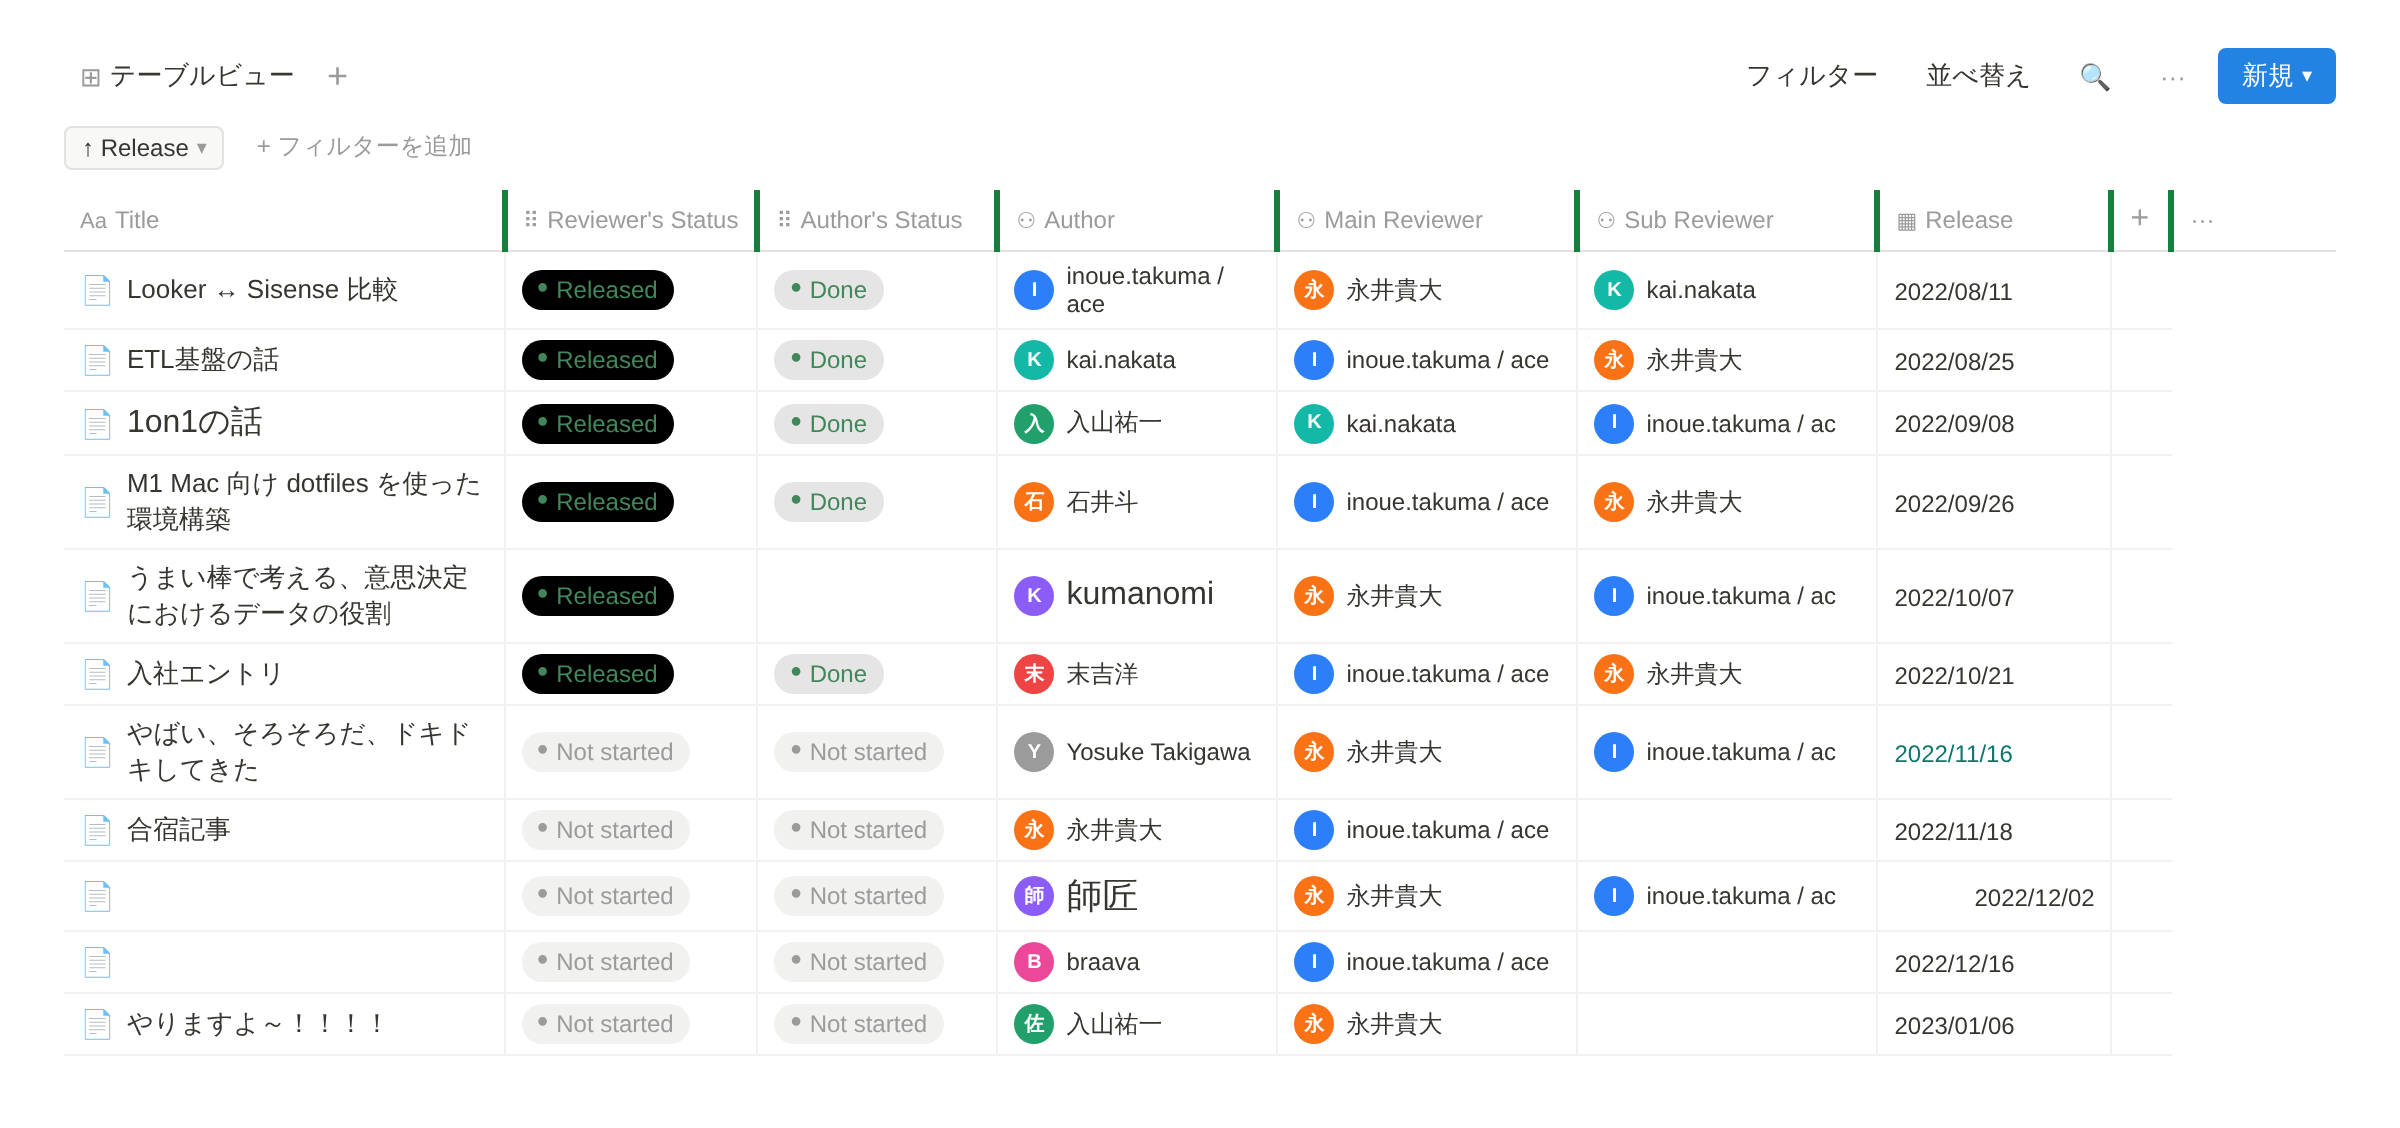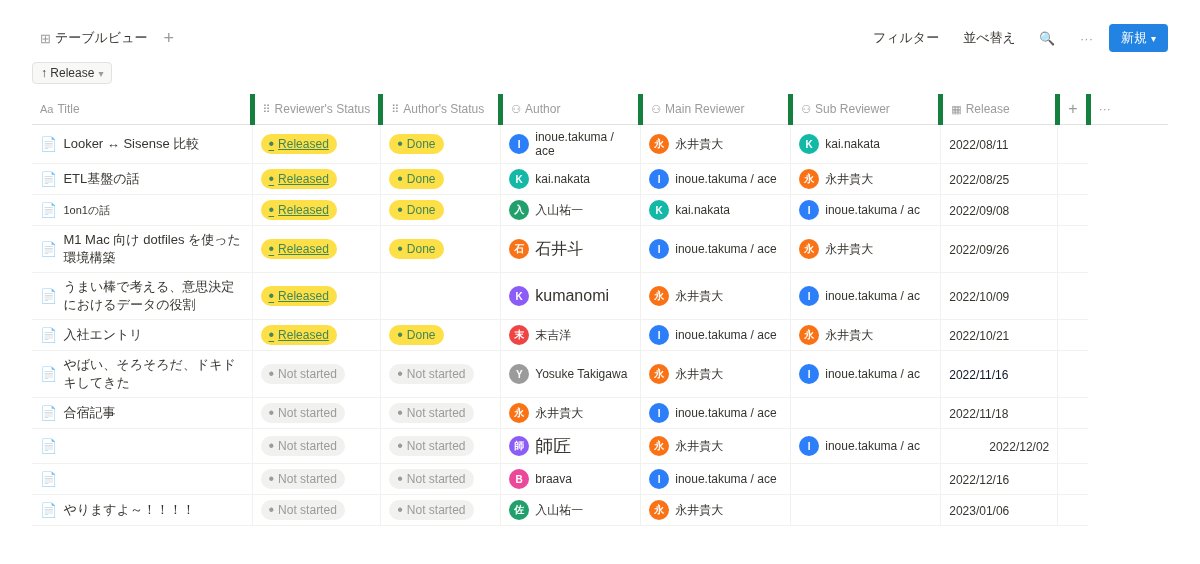--- a/index.html
+++ b/index.html
@@ -14,42 +14,42 @@
     .toolbar-btn { background: none; border: none; font-size: 13px; cursor: pointer; color: #37352f; padding: 4px 8px; border-radius: 4px; }
     .new-btn { background: #2383e2; color: #fff; border: none; border-radius: 4px; padding: 5px 12px; font-size: 13px; cursor: pointer; display: flex; align-items: center; gap: 4px; }
     .new-btn .caret { font-size: 10px; }
     .filter-bar { display: flex; align-items: center; gap: 8px; margin-bottom: 10px; }
     .filter-chip { display: flex; align-items: center; gap: 4px; border: 1px solid #e3e2e0; border-radius: 4px; padding: 3px 8px; font-size: 12px; cursor: pointer; background: #f8f8f7; }
     .filter-chip .arrow { font-size: 10px; color: #9b9b9b; }
     .add-filter { display: flex; align-items: center; gap: 4px; font-size: 12px; color: #9b9b9b; cursor: pointer; padding: 3px 8px; }
 
     table { width: 100%; border-collapse: collapse; font-size: 13px; }
     thead tr { border-bottom: 1px solid #e3e2e0; }
-    th { padding: 6px 8px; text-align: left; font-weight: 500; color: #9b9b9b; font-size: 12px; white-space: nowrap; border-right: 5px solid #15803d; }
+    th { padding: 6px 8px; text-align: left; font-weight: 500; color: #9b9b9b; font-size: 12px; white-space: nowrap; border-right: 3px solid #15803d; }
     th:last-child { border-right: none; }
     td { padding: 5px 8px; vertical-align: middle; border-bottom: 1px solid #f1f1f0; border-right: 1px solid #f1f1f0; }
     td:last-child { border-right: none; }
 
     .col-title { width: 220px; }
     .col-rev-status { width: 120px; }
     .col-auth-status { width: 120px; }
     .col-author { width: 140px; }
     .col-main-rev { width: 150px; }
     .col-sub-rev { width: 150px; }
     .col-release { width: 110px; }
     .col-add { width: 30px; }
 
     .title-cell { display: flex; align-items: center; gap: 6px; }
     .doc-icon { font-size: 14px; color: #9b9b9b; flex-shrink: 0; }
 
     .badge { display: inline-flex; align-items: center; gap: 4px; border-radius: 12px; padding: 2px 8px; font-size: 12px; font-weight: 500; }
     .badge::before { content: '•'; font-size: 16px; line-height: 1; }
-    .badge-released { background: #fde047; color: #428759; text-decoration: underline; }
+    .badge-released { background: #000000; color: #428759; }
     .badge-released::before { color: #428759; }
-    .badge-done { background: #fde047; color: #428759; }
+    .badge-done { background: #e5e5e5; color: #428759; }
     .badge-done::before { color: #428759; }
     .badge-not-started { background: #f1f1f0; color: #9b9b9b; }
     .badge-not-started::before { color: #9b9b9b; }
 
     .person-cell { display: flex; align-items: center; gap: 6px; }
     .avatar { width: 20px; height: 20px; border-radius: 50%; display: inline-flex; align-items: center; justify-content: center; font-size: 10px; font-weight: 600; color: #fff; flex-shrink: 0; }
 
     .th-icon { display: inline-block; margin-right: 4px; font-size: 11px; }
 
     .th-add { color: #9b9b9b; cursor: pointer; font-size: 16px; }
@@ -78,20 +78,23 @@
         <span class="caret">▾</span>
       </button>
     </div>
   </div>
 
   <div class="filter-bar">
     <div class="filter-chip">
       <span>↑ Release</span>
       <span class="arrow">▾</span>
     </div>
+    <div class="add-filter">
+      <span>+ フィルターを追加</span>
+    </div>
   </div>
 
   <table>
     <thead>
       <tr>
         <th class="col-title">
           <span class="th-icon">Aa</span>Title
         </th>
         <th class="col-rev-status">
           <span class="th-icon">⠿</span>Reviewer's Status
@@ -177,21 +180,21 @@
         <span style="font-size:12px;">永井貴大</span>
       </div>
           </td>
           <td><span style="font-size:12px; color:#37352f;">2022/08/25</span></td>
           <td></td>
         </tr>
         <tr>
           <td>
     <div class="title-cell">
       <span class="doc-icon">📄</span>
-      <span style="font-size:11px;">1on1の話</span>
+      <span style="font-size:16px;">1on1の話</span>
     </div>
           </td>
           <td><span class="badge badge-released">Released</span></td>
           <td><span class="badge badge-done">Done</span></td>
           <td>
       <div class="person-cell">
         <span class="avatar" style="background:#22a06b;">入</span>
         <span style="font-size:12px;">入山祐一</span>
       </div>
           </td>
@@ -215,21 +218,21 @@
     <div class="title-cell">
       <span class="doc-icon">📄</span>
       <span style="font-size:13px;">M1 Mac 向け dotfiles を使った環境構築</span>
     </div>
           </td>
           <td><span class="badge badge-released">Released</span></td>
           <td><span class="badge badge-done">Done</span></td>
           <td>
       <div class="person-cell">
         <span class="avatar" style="background:#f97316;">石</span>
-        <span style="font-size:16px;">石井斗</span>
+        <span style="font-size:12px;">石井斗</span>
       </div>
           </td>
           <td>
       <div class="person-cell">
         <span class="avatar" style="background:#2d7ff9;">I</span>
         <span style="font-size:12px;">inoue.takuma / ace</span>
       </div>
           </td>
           <td>
       <div class="person-cell">
@@ -260,21 +263,21 @@
         <span class="avatar" style="background:#f97316;">永</span>
         <span style="font-size:12px;">永井貴大</span>
       </div>
           </td>
           <td>
       <div class="person-cell">
         <span class="avatar" style="background:#2d7ff9;">I</span>
         <span style="font-size:12px;">inoue.takuma / ac</span>
       </div>
           </td>
-          <td><span style="font-size:12px; color:#37352f;">2022/10/09</span></td>
+          <td><span style="font-size:12px; color:#37352f;">2022/10/07</span></td>
           <td></td>
         </tr>
         <tr>
           <td>
     <div class="title-cell">
       <span class="doc-icon">📄</span>
       <span style="font-size:13px;">入社エントリ</span>
     </div>
           </td>
           <td><span class="badge badge-released">Released</span></td>
@@ -320,21 +323,21 @@
         <span class="avatar" style="background:#f97316;">永</span>
         <span style="font-size:12px;">永井貴大</span>
       </div>
           </td>
           <td>
       <div class="person-cell">
         <span class="avatar" style="background:#2d7ff9;">I</span>
         <span style="font-size:12px;">inoue.takuma / ac</span>
       </div>
           </td>
-          <td><span style="font-size:12px; color:#0f172a;">2022/11/16</span></td>
+          <td><span style="font-size:12px; color:#0f766e;">2022/11/16</span></td>
           <td></td>
         </tr>
         <tr>
           <td>
     <div class="title-cell">
       <span class="doc-icon">📄</span>
       <span style="font-size:13px;">合宿記事</span>
     </div>
           </td>
           <td><span class="badge badge-not-started">Not started</span></td>

